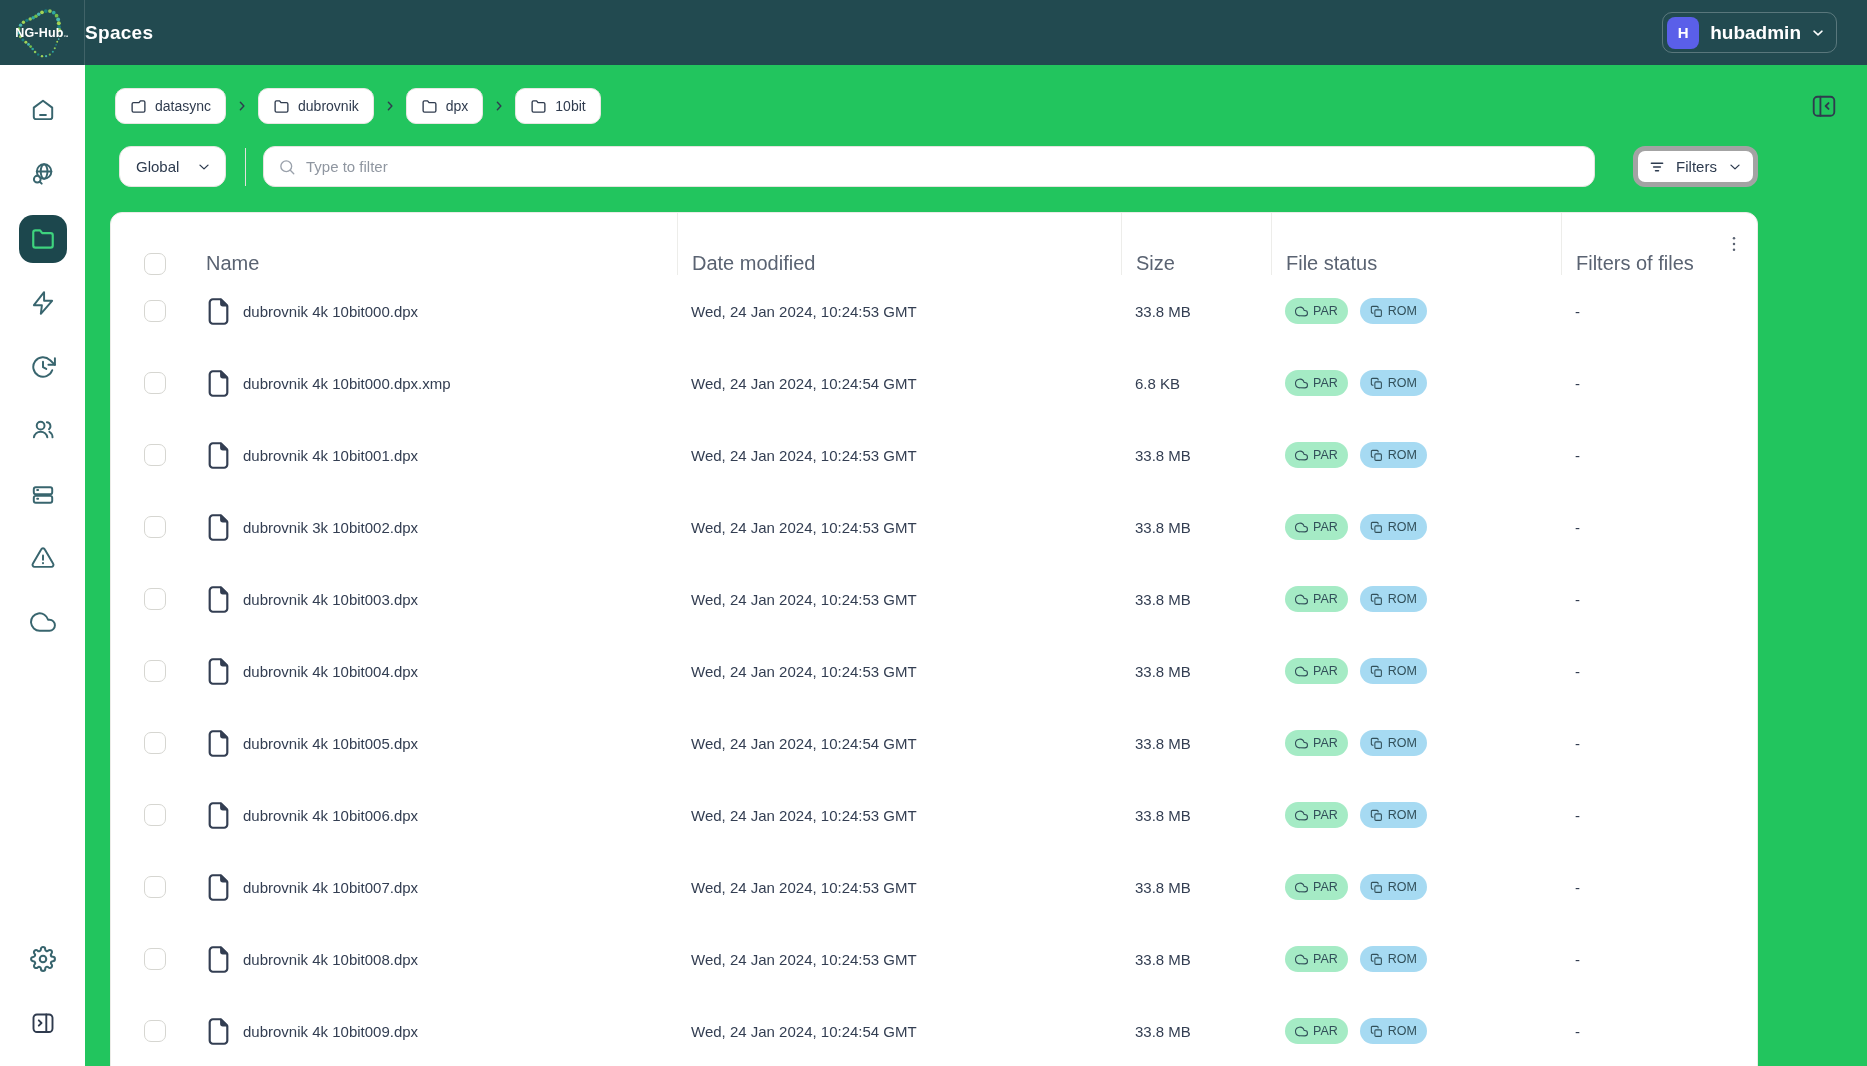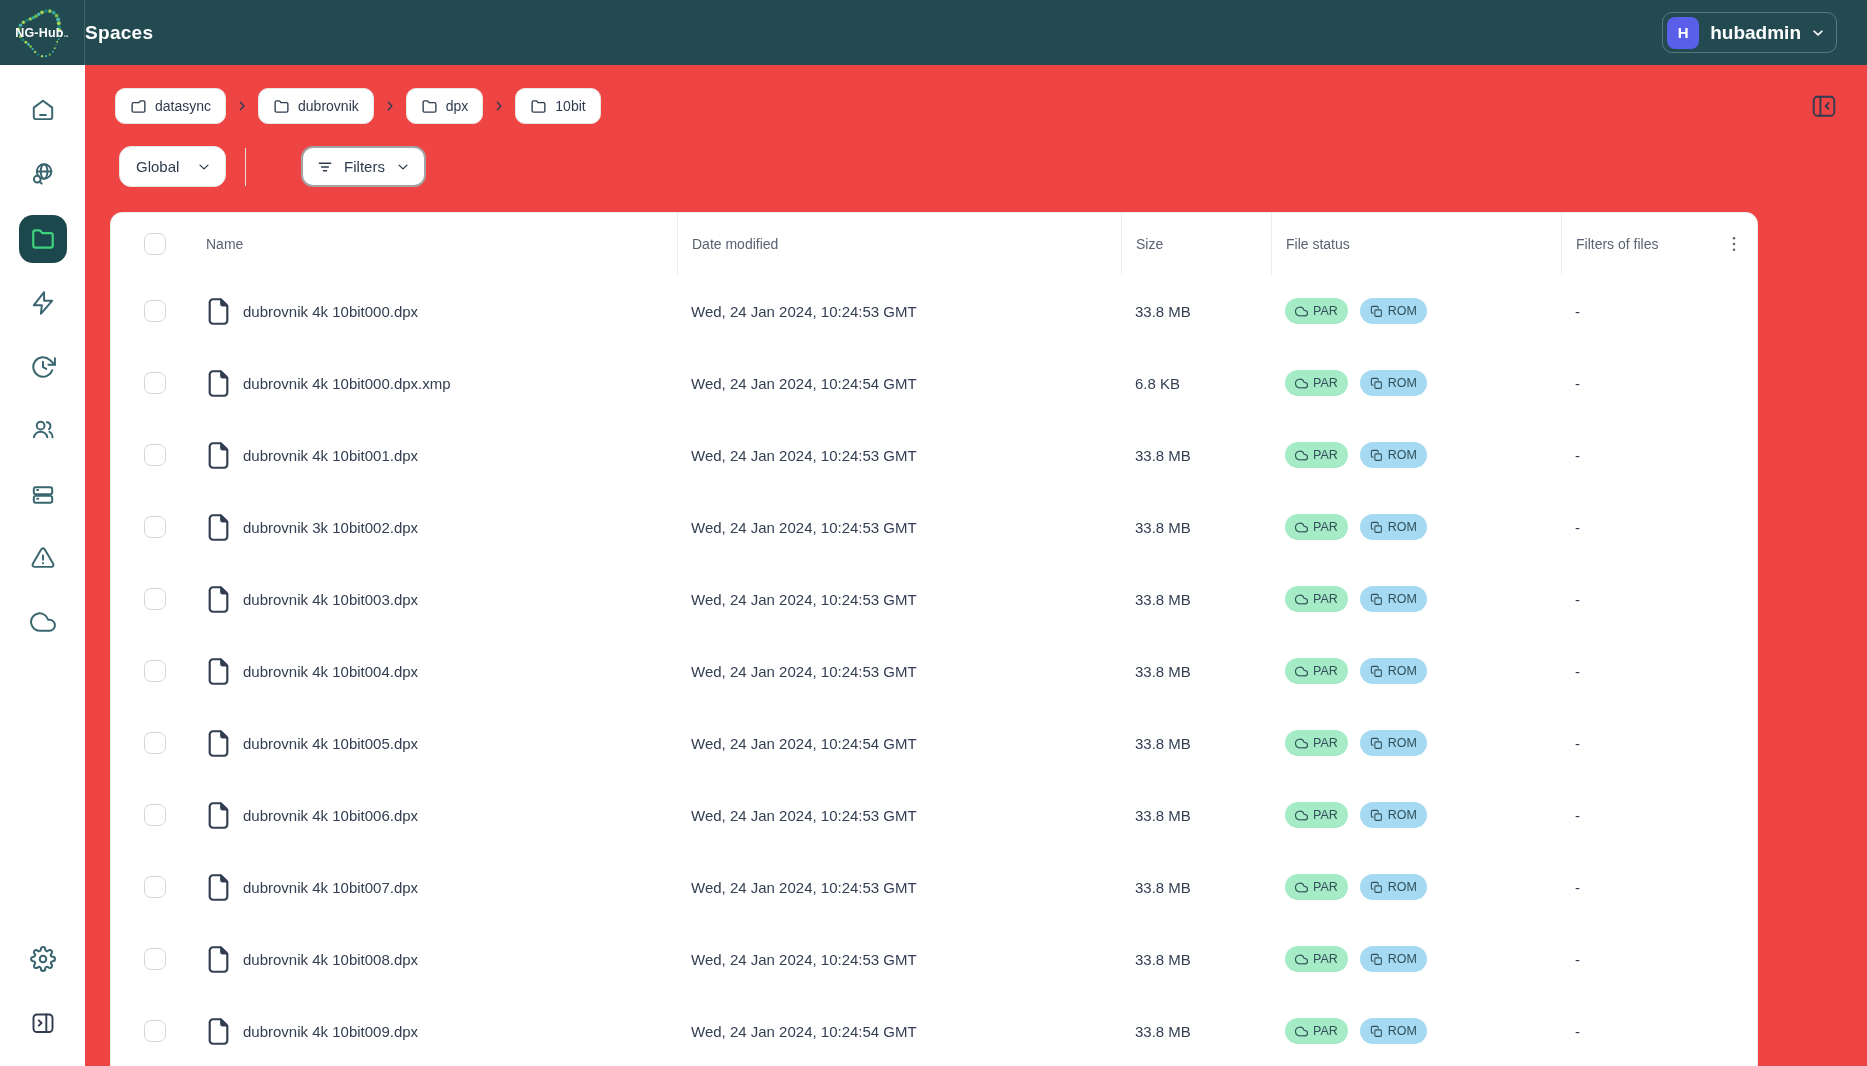--- a/index.html
+++ b/index.html
@@ -17,43 +17,43 @@
   .avatar { width:32px; height:32px; border-radius:8px; background:#5a5fe9; color:#fff; font-size:15px; font-weight:700; display:flex; align-items:center; justify-content:center; }
   .user-name { color:#fff; font-size:19px; font-weight:700; margin:0 9px 0 11px; }
   .user-chip .icn { color:#fff; }
 
   
   .sidebar { position:absolute; top:65px; left:0; width:85px; height:1001px; background:#ffffff; z-index:4; }
   .side-item { position:absolute; left:50%; transform:translateX(-50%); width:48px; height:48px; border-radius:14px; display:flex; align-items:center; justify-content:center; color:#38656e; cursor:pointer; background:transparent; border:none; }
   .side-item.active { background:#1c474d; color:#3ed47e; }
 
   
-  .main { position:absolute; left:85px; top:65px; width:1782px; height:1001px; background:#ef4444; }
+  .main { position:absolute; left:85px; top:65px; width:1782px; height:1001px; background:#22c55e; }
 
   .crumb-row { position:absolute; top:23px; left:30px; right:25px; height:36px; display:flex; align-items:center; }
   .crumb { height:36px; display:inline-flex; align-items:center; gap:8px; background:#fff; border:1px solid #e7e7e2; border-radius:10px; padding:0 14px; font-size:14px; color:#2f3b4e; cursor:pointer; font-family:inherit; }
   .crumb-sep { margin:0 9px; color:#2f3b4e; display:flex; align-items:center; }
   .panel-toggle { position:absolute; right:0; top:0; width:36px; height:36px; background:transparent; border:none; color:#2f3b4e; display:flex; align-items:center; justify-content:center; cursor:pointer; }
 
   .filter-row { position:absolute; top:81px; left:34px; right:109px; height:41px; display:flex; align-items:center; }
   .scope-select { width:107px; height:41px; background:#fff; border:1px solid #e5e5e0; border-radius:12px; display:flex; align-items:center; justify-content:space-between; padding:0 13px 0 16px; font-size:15px; font-weight:500; color:#2c3a4e; cursor:pointer; font-family:inherit; }
   .scope-select .icn { color:#2c3a4e; }
   .vdiv { width:1px; height:38px; background:#e1e1dc; margin:0 17px 0 19px; }
   .search-box { flex:1; height:41px; background:#fff; border:1px solid #e3e3de; border-radius:12px; display:flex; align-items:center; padding:0 14px; gap:10px; }
   .search-box .icn { color:#9aa1ab; flex:none; }
   .search-box input { flex:1; border:none; outline:none; font-size:15px; color:#333e52; font-family:inherit; background:transparent; }
   .search-box input::placeholder { color:#8f96a0; }
-  .filters-btn { width:125px; height:41px; margin-left:38px; background:#fff; border:2px solid #a3a3a3; border-radius:12px; display:flex; align-items:center; justify-content:center; gap:10px; font-size:15px; font-weight:500; color:#2c3a4e; cursor:pointer; font-family:inherit; }
+  .filters-btn { width:125px; height:41px; margin-left:38px; background:#fff; border:5px solid #a3a3a3; border-radius:12px; display:flex; align-items:center; justify-content:center; gap:10px; font-size:15px; font-weight:500; color:#2c3a4e; cursor:pointer; font-family:inherit; }
 
   
   .card { position:absolute; top:147px; left:25px; width:1648px; height:860px; background:#fff; border:1px solid #ebebe7; border-radius:12px 12px 0 0; overflow:hidden; }
   .thead, .trow { display:grid; grid-template-columns:566px 444px 150px 290px 148px 50px; align-items:stretch; }
   .thead { height:62px; }
   .trow { height:72px; }
-  .hcell { display:flex; align-items:center; padding-left:14px; font-size:14px; color:#5a6372; }
+  .hcell { display:flex; align-items:flex-end; padding-left:14px; font-size:20px; color:#5a6372; }
   .hcell.b { border-left:1px solid #ededea; }
   .hcell.first { padding-left:33px; }
   .hcell.first .hlabel { margin-left:40px; }
   .kebab-cell { display:flex; align-items:center; justify-content:center; border:none; background:transparent; color:#5a6372; cursor:pointer; }
   .cb { width:22px; height:22px; border:1.5px solid #d6d6d1; border-radius:7px; background:#fff; flex:none; cursor:pointer; }
   .cell { display:flex; align-items:center; padding-left:14px; font-size:15px; color:#333e52; }
   .name-cell { padding-left:33px; }
   .name-cell .file-ic { margin-left:40px; flex:none; color:#333e52; }
   .name-cell .fname { margin-left:12px; white-space:nowrap; }
   .badge { height:26px; border-radius:13px; display:inline-flex; align-items:center; gap:5px; padding:0 10px; font-size:12.5px; font-weight:500; color:#32505a; }
@@ -246,20 +246,27 @@
   </div>
 
   <div class="filter-row">
     <button class="scope-select">
       <span>Global</span>
       <svg class="icn" width="16" height="16" viewBox="0 0 24 24" fill="none" stroke="currentColor" stroke-width="2" stroke-linecap="round" stroke-linejoin="round">
           <path d="M6 9.2 l6 5.6 6 -5.6"></path>
         </svg>
     </button>
     <div class="vdiv"></div>
+    <div class="search-box">
+      <svg class="icn" width="18" height="18" viewBox="0 0 24 24" fill="none" stroke="currentColor" stroke-width="1.8" stroke-linecap="round" stroke-linejoin="round">
+          <circle cx="11" cy="11" r="7.2"></circle>
+          <path d="M16.4 16.4 L21 21"></path>
+        </svg>
+      <input type="text" placeholder="Type to filter" style="">
+    </div>
     <button class="filters-btn">
       <svg class="icn" width="18" height="18" viewBox="0 0 24 24" fill="none" stroke="currentColor" stroke-width="2" stroke-linecap="round" stroke-linejoin="round">
           <path d="M4.5 7 h15"></path>
           <path d="M7.5 12 h9"></path>
           <path d="M10 17 h4"></path>
         </svg>
       <span>Filters</span>
       <svg class="icn" width="16" height="16" viewBox="0 0 24 24" fill="none" stroke="currentColor" stroke-width="2" stroke-linecap="round" stroke-linejoin="round">
           <path d="M6 9.2 l6 5.6 6 -5.6"></path>
         </svg>

